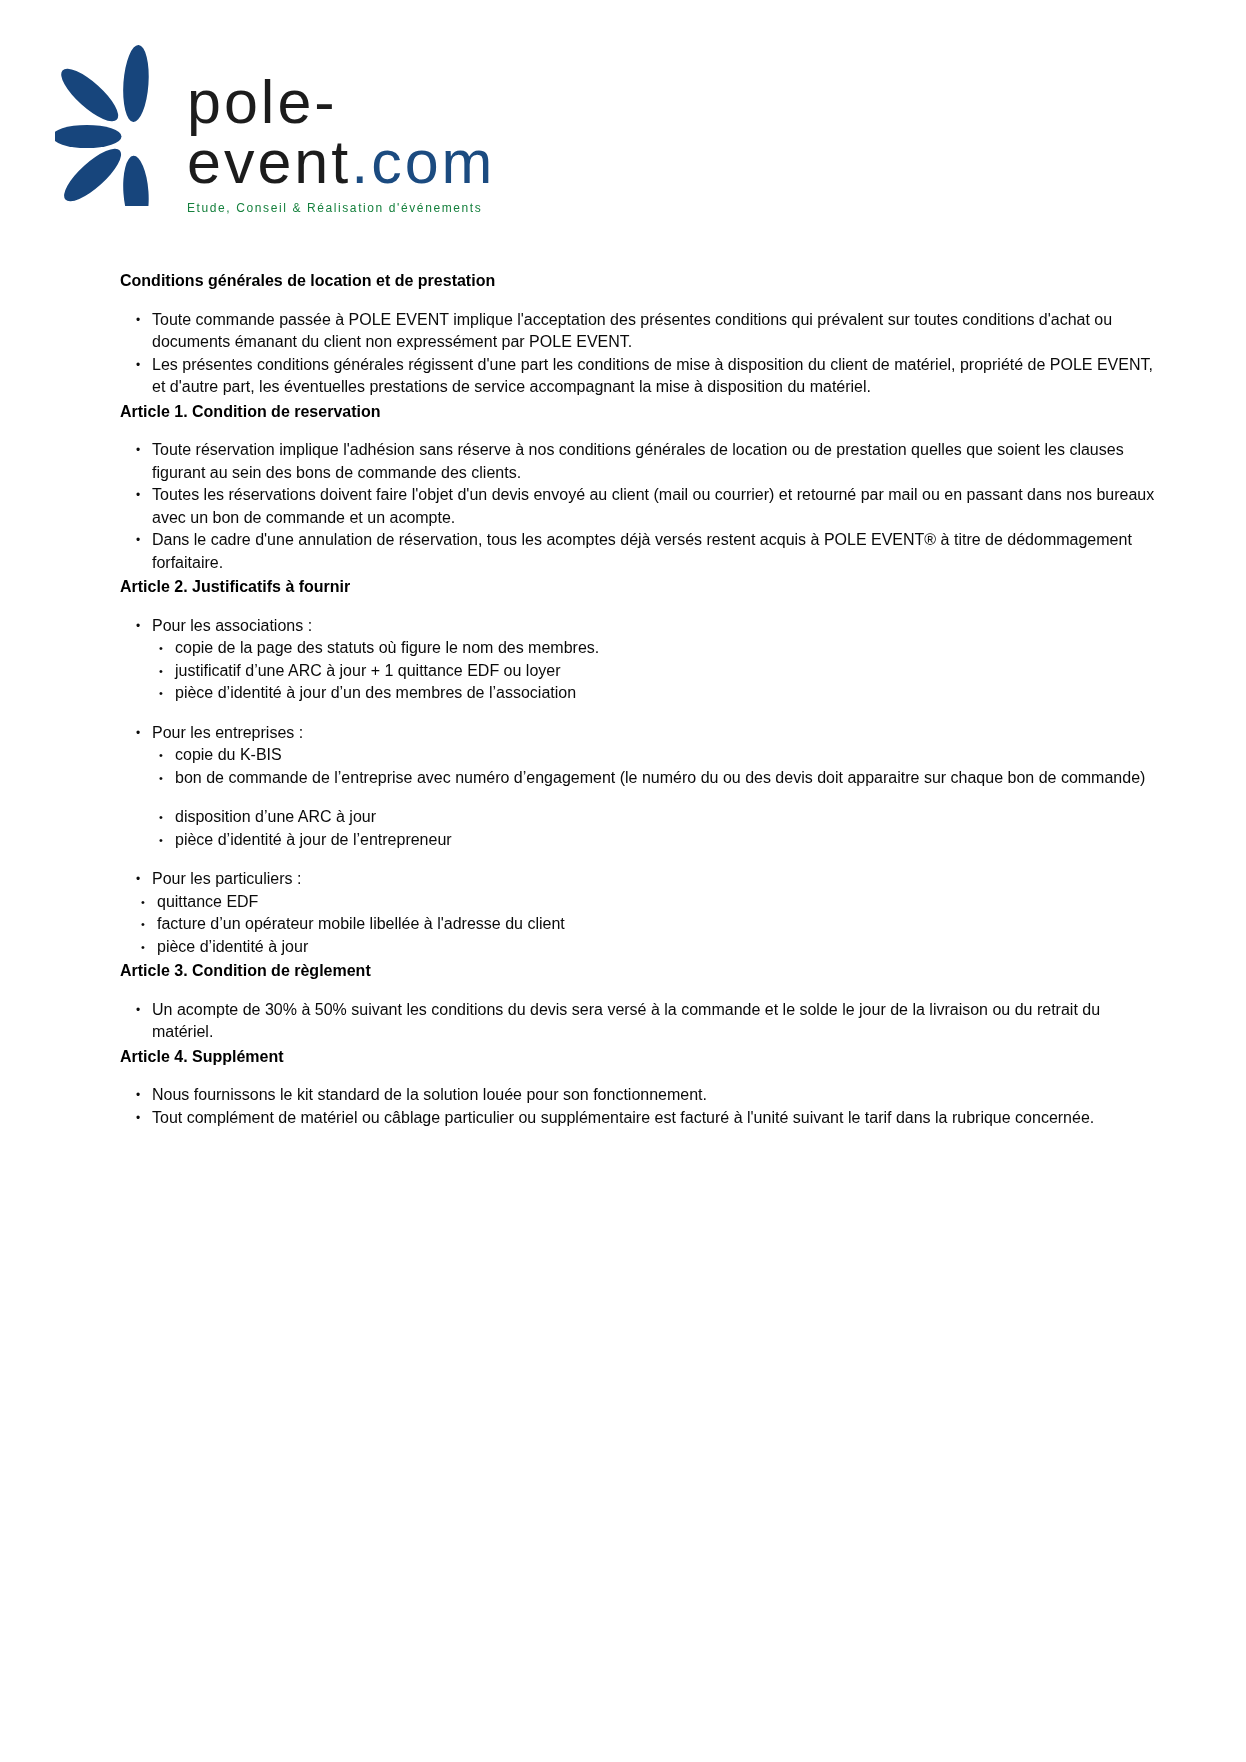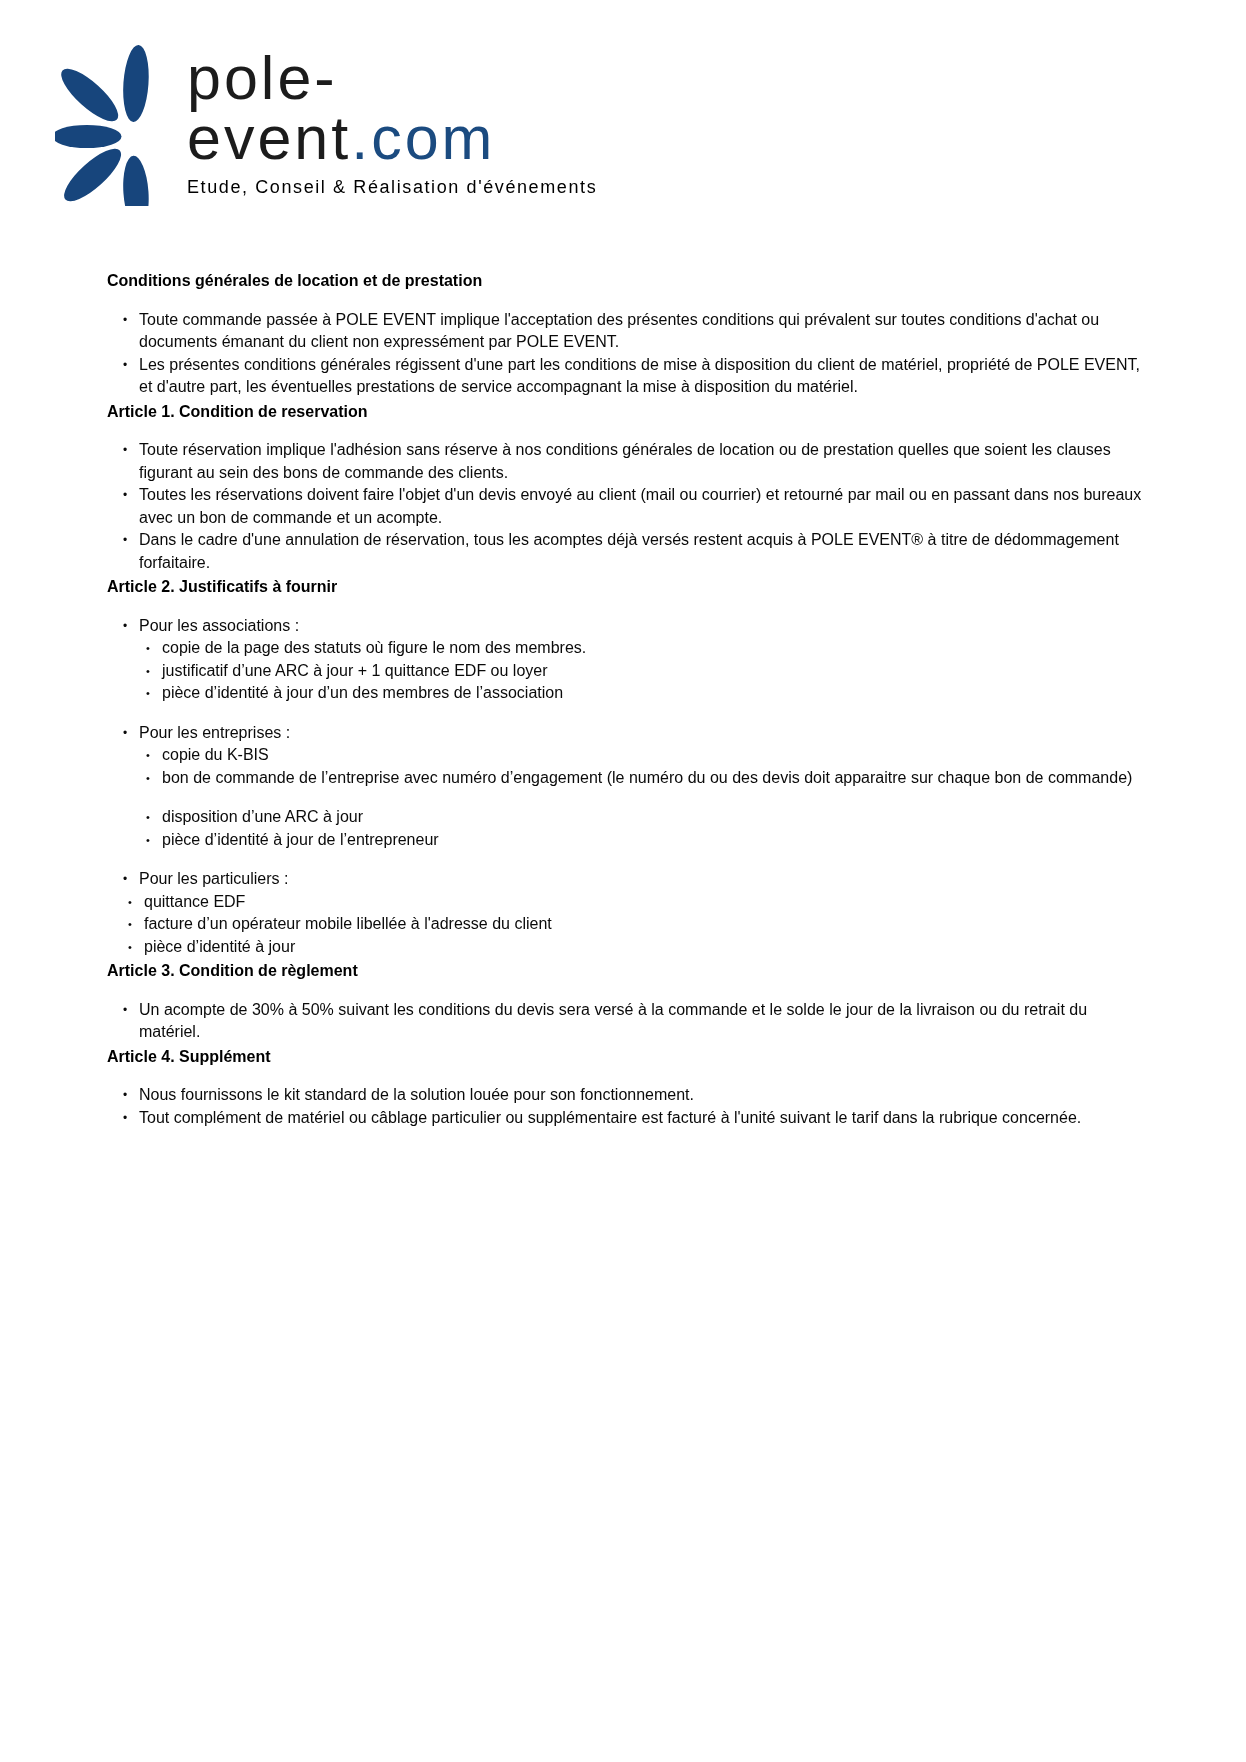--- a/index.html
+++ b/index.html
@@ -16,33 +16,34 @@
   
   .logo{position:absolute;left:55px;top:38px;display:flex;align-items:flex-start;}
   .logo-flower{width:106px;height:168px;flex:0 0 auto;}
   .logo-textblock{margin-left:26px;padding-top:10px;}
   .brand{
     font-size:61px;
     line-height:60px;
     letter-spacing:3px;
     color:#1c1c1c;
     font-weight:400;
+    margin-top:24px;
   }
   .brand .accent{color:#1b4b80;}
   .tagline{
     margin-top:9px;
-    font-size:18px;
+    font-size:12px;
     letter-spacing:1.6px;
-    color:#000000;
+    color:#15803d;
   }
 
   
   .content{
     position:absolute;
-    left:107px;
+    left:120px;
     top:270px;
     width:1041px;
     font-size:16px;
     line-height:22.5px;
   }
   h1.doc-title{
     font-size:16px;
     line-height:22.5px;
     font-weight:bold;
     margin:0 0 16px 0;

